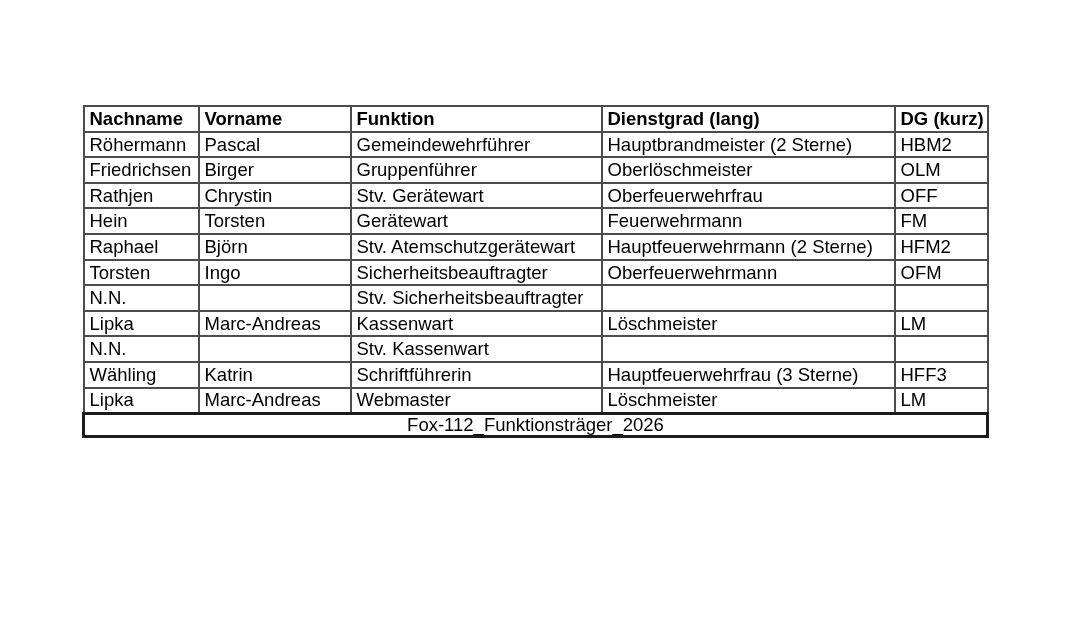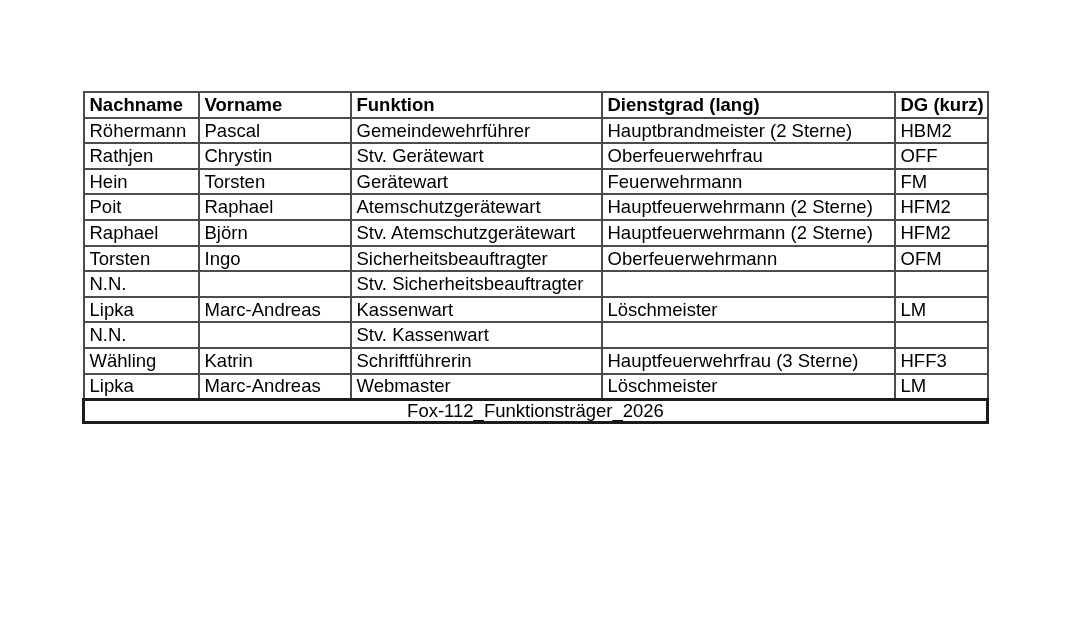--- a/index.html
+++ b/index.html
@@ -19,21 +19,21 @@
     width: 1072px;
     height: 637px;
     background: var(--paper);
     font-family: "Liberation Sans", sans-serif;
     color: var(--ink);
     overflow: hidden;
   }
   table.functions {
     position: absolute;
     left: 82px;
-    top: 91px;
+    top: 105px;
     width: 904px;
     border-collapse: collapse;
     table-layout: fixed;
     font-size: 18.5px;
     border: 2px solid var(--grid);
   }
   table.functions th,
   table.functions td {
     border: 2px solid var(--grid);
     height: 25.6px;
@@ -78,39 +78,39 @@
     </thead>
     <tbody>
         <tr>
           <td>Röhermann</td>
           <td>Pascal</td>
           <td>Gemeindewehrführer</td>
           <td>Hauptbrandmeister (2 Sterne)</td>
           <td>HBM2</td>
         </tr>
         <tr>
+          <td>Friedrichsen</td>
+          <td>Birger</td>
+          <td>Gruppenführer</td>
+          <td>Oberlöschmeister</td>
+          <td>OLM</td>
+        </tr>
+        <tr>
           <td>Rathjen</td>
           <td>Chrystin</td>
           <td>Stv. Gerätewart</td>
           <td>Oberfeuerwehrfrau</td>
           <td>OFF</td>
         </tr>
         <tr>
           <td>Hein</td>
           <td>Torsten</td>
           <td>Gerätewart</td>
           <td>Feuerwehrmann</td>
           <td>FM</td>
-        </tr>
-        <tr>
-          <td>Poit</td>
-          <td>Raphael</td>
-          <td>Atemschutzgerätewart</td>
-          <td>Hauptfeuerwehrmann (2 Sterne)</td>
-          <td>HFM2</td>
         </tr>
         <tr>
           <td>Raphael</td>
           <td>Björn</td>
           <td>Stv. Atemschutzgerätewart</td>
           <td>Hauptfeuerwehrmann (2 Sterne)</td>
           <td>HFM2</td>
         </tr>
         <tr>
           <td>Torsten</td>

